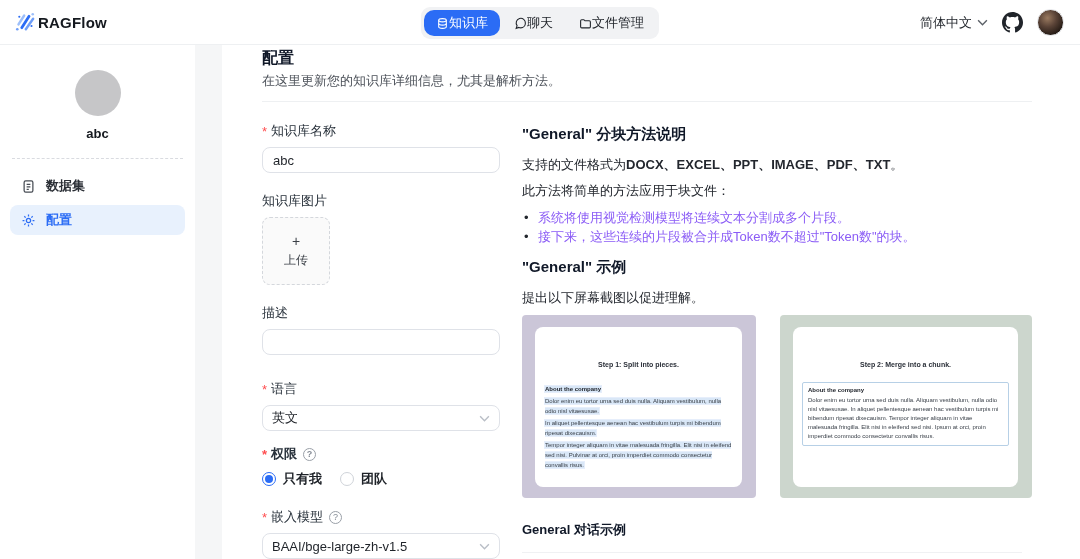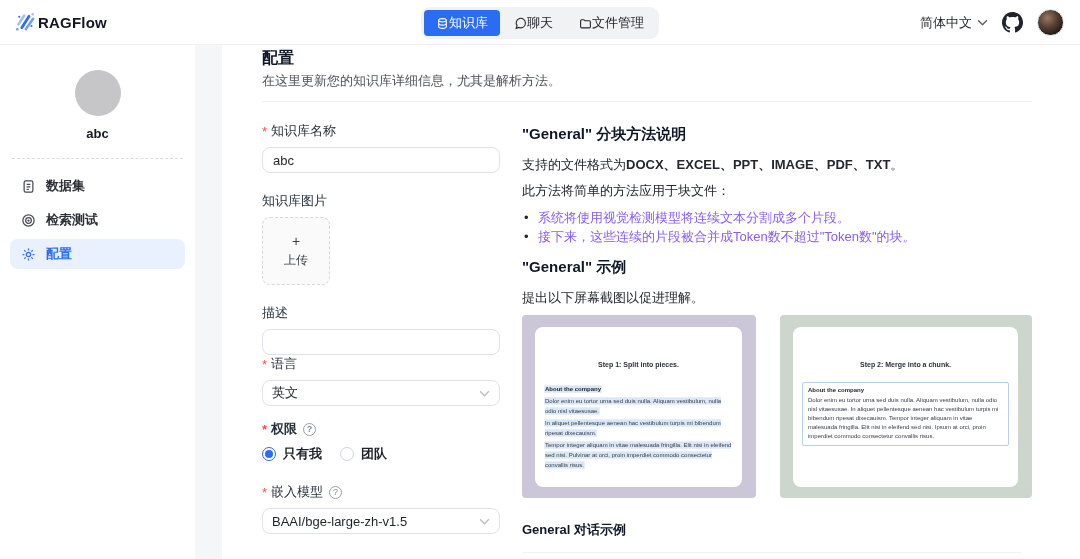--- a/index.html
+++ b/index.html
@@ -8,21 +8,21 @@
   .screen { position:relative; width:1080px; height:559px; background:#f5f6f7; overflow:hidden; }
 
   
   .header { position:absolute; left:0; top:0; width:1080px; height:45px; background:#fff;
             border-bottom:1px solid #eef0f2; display:flex; align-items:center; z-index:5; }
   .brand { display:flex; align-items:center; padding-left:12px; }
   .brand-name { font-size:15px; font-weight:700; color:#15191f; letter-spacing:.2px; }
   .nav-group { position:absolute; left:50%; top:7px; transform:translateX(-50%);
                background:#f1f2f4; border-radius:9px; padding:3px; display:flex; gap:2px; }
   .nav-tab { height:26px; display:flex; align-items:center; padding:12px 12px;
-             font-size:13px; color:#1f2329; border-radius:4px; cursor:pointer; white-space:nowrap; }
+             font-size:13px; color:#1f2329; border-radius:10px; cursor:pointer; white-space:nowrap; }
   .nav-tab.active { background:#2b6cf5; color:#fff; font-weight:500; }
   .header-right { position:absolute; right:16px; top:0; height:45px; display:flex; align-items:center; gap:14px; }
   .lang { display:flex; align-items:center; gap:5px; font-size:13px; color:#1f2329; cursor:pointer; }
   .avatar-img { width:27px; height:27px; border-radius:50%;
                 background:radial-gradient(circle at 38% 32%, #9a7a60 0%, #5a4337 38%, #261c16 75%, #120d0a 100%);
                 border:1px solid #e3e5e8; }
 
   
   .sidebar { position:absolute; left:0; top:45px; width:195px; height:514px; background:#fff; }
   .kb-avatar { width:46px; height:46px; border-radius:50%; background:#c6c6c8; margin:25px auto 10px; }
@@ -55,21 +55,21 @@
   .upload-box { width:68px; height:68px; border:1px dashed #d4d7dc; border-radius:8px; background:#fafafa;
                 display:flex; flex-direction:column; align-items:center; justify-content:center; cursor:pointer; }
   .upload-plus { font-size:14px; color:#3a3f46; line-height:14px; }
   .upload-text { font-size:12px; color:#3a3f46; margin-top:4px; }
   .radio-row { display:flex; align-items:center; gap:18px; }
   .radio-opt { display:flex; align-items:center; gap:7px; font-size:13px; cursor:pointer; }
   .rdot { width:14px; height:14px; border-radius:50%; border:1px solid #cfd3d9; background:#fff;
           display:flex; align-items:center; justify-content:center; }
   .rdot.on { border-color:#2b6cf5; }
   .rdot.on::after { content:""; width:8px; height:8px; border-radius:50%; background:#2b6cf5; }
-  .g1{margin-bottom:19px;} .g2{margin-bottom:19px;} .g3{margin-bottom:0;}
+  .g1{margin-bottom:19px;} .g2{margin-bottom:19px;} .g3{margin-bottom:25px;}
   .g4{margin-bottom:14px;} .g5{margin-bottom:20px;font-weight:bold;} .g6{margin-bottom:14px;}
 
   
   .help-col { position:absolute; left:300px; top:80px; width:512px; }
   .h-title { font-size:15px; font-weight:700; color:#101828; margin-bottom:12px; }
   .h-line { font-size:13px; color:#23272e; line-height:18px; margin-bottom:8px; }
   .h-bullets { list-style:none; margin:2px 0 12px; }
   .h-bullets li { font-size:13px; color:#8b5cf6; line-height:19px; padding-left:16px; position:relative; }
   .h-bullets li::before { content:"•"; position:absolute; left:2px; color:#23272e; }
   .panels { display:flex; gap:24px; margin-top:6px; }
@@ -168,30 +168,20 @@
     <div class="menu">
       <div class="menu-item">
         <span class="mi">
           <svg width="15" height="15" viewBox="0 0 24 24" fill="none" stroke="currentColor" stroke-width="2">
             <rect x="5" y="3" width="14" height="18" rx="2.5"></rect>
             <path d="M9 8.5h6M9 12.5h6M9 16.5h3.5"></path>
           </svg>
         </span>
         <span>数据集</span>
       </div>
-      <div class="menu-item">
-        <span class="mi">
-          <svg width="15" height="15" viewBox="0 0 24 24" fill="none" stroke="currentColor" stroke-width="2">
-            <circle cx="12" cy="12" r="9"></circle>
-            <circle cx="12" cy="12" r="4.5"></circle>
-            <circle cx="12" cy="12" r="0.8" fill="currentColor"></circle>
-          </svg>
-        </span>
-        <span>检索测试</span>
-      </div>
       <div class="menu-item active">
         <span class="mi">
           <svg width="15" height="15" viewBox="0 0 24 24" fill="none" stroke="currentColor" stroke-width="2">
             <circle cx="12" cy="12" r="3.4"></circle>
             <path d="M12 2.5v3M12 18.5v3M2.5 12h3M18.5 12h3M5.3 5.3l2.1 2.1M16.6 16.6l2.1 2.1M18.7 5.3l-2.1 2.1M7.4 16.6l-2.1 2.1"></path>
           </svg>
         </span>
         <span>配置</span>
       </div>
     </div>

